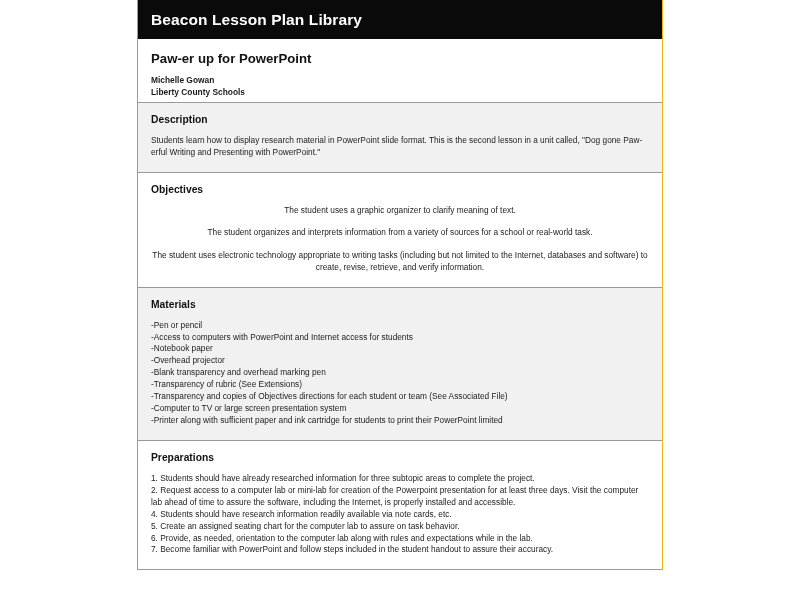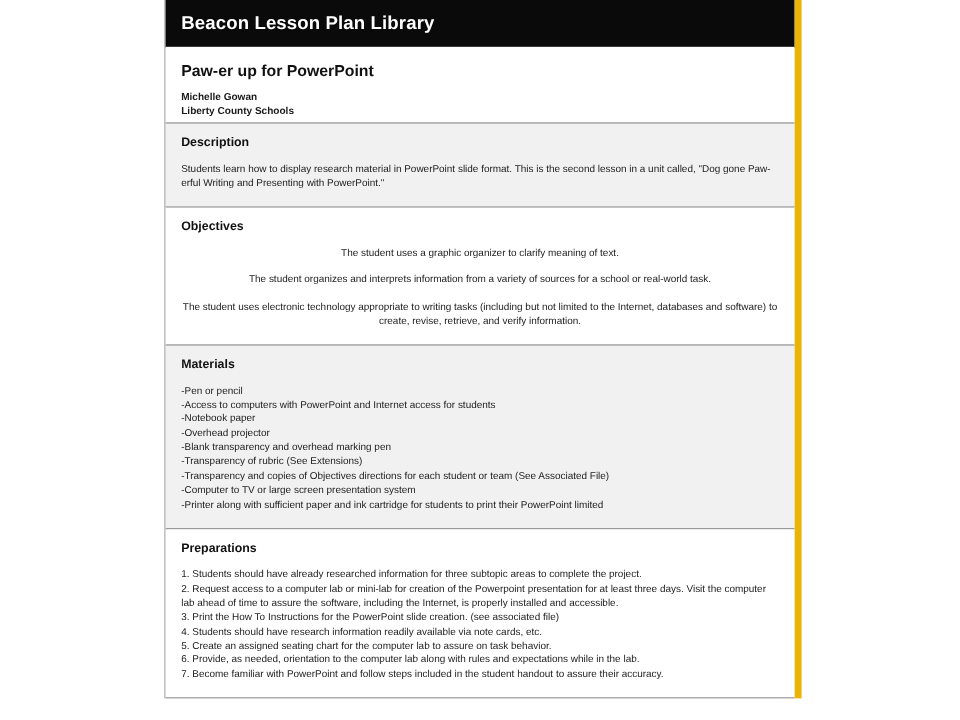--- a/index.html
+++ b/index.html
@@ -17,21 +17,21 @@
     position: relative;
     background: #ffffff;
   }
   #doc {
     position: absolute;
     left: 137px;
     top: 0px;
     width: 524px;
     background: #ffffff;
     border-left: 1px solid #9a9a9a;
-    border-right: 6px solid #eab308;
+    border-right: 1px solid #eab308;
   }
   .masthead {
     background: #0a0a0a;
     color: #ffffff;
     padding: 11px 13px 12px 13px;
   }
   .masthead-title {
     font-size: 15.5px;
     font-weight: bold;
     letter-spacing: 0.1px;
@@ -135,21 +135,20 @@
         <div>-Computer to TV or large screen presentation system</div>
         <div>-Printer along with sufficient paper and ink cartridge for students to print their PowerPoint limited</div>
       </div>
     </div>
 
     <div class="section plain">
       <div class="section-heading">Preparations</div>
       <div class="prep-list">
         <div>1. Students should have already researched information for three subtopic areas to complete the project.</div>
         <div>2. Request access to a computer lab or mini-lab for creation of the Powerpoint presentation for at least three days. Visit the computer lab ahead of time to assure the software, including the Internet, is properly installed and accessible.</div>
-        <div>3. Print the How To Instructions for the PowerPoint slide creation. (see associated file)</div>
         <div>4. Students should have research information readily available via note cards, etc.</div>
         <div>5. Create an assigned seating chart for the computer lab to assure on task behavior.</div>
         <div>6. Provide, as needed, orientation to the computer lab along with rules and expectations while in the lab.</div>
         <div>7. Become familiar with PowerPoint and follow steps included in the student handout to assure their accuracy.</div>
       </div>
     </div>
 
   </div>
 </div>
 

